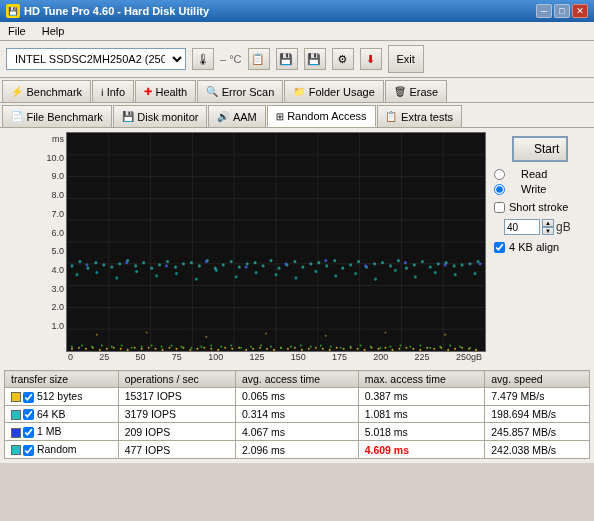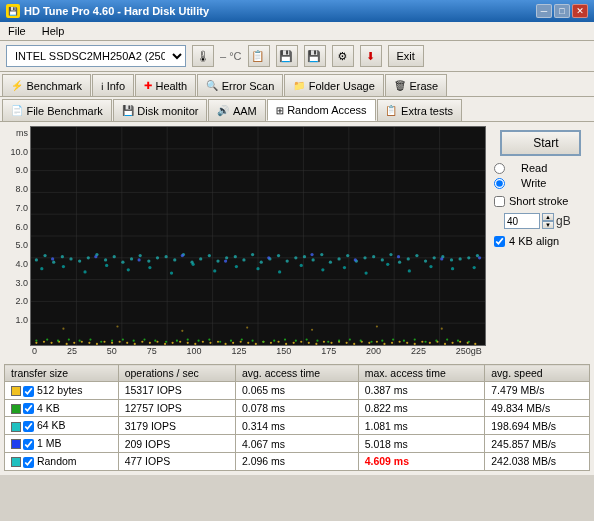--- a/index.html
+++ b/index.html
@@ -87,21 +87,21 @@
       font-size: 11px;
       width: 180px;
       height: 22px;
     }
     .toolbar-btn {
       background: linear-gradient(to bottom, #f5f3ef, #dbd8d0);
       border: 1px solid #aca899;
       padding: 2px 8px;
       font-size: 11px;
       cursor: pointer;
-      height: 22px;
+      height: 28px;
     }
     .toolbar-icon {
       width: 22px; height: 22px;
       background: linear-gradient(to bottom, #f5f3ef, #dbd8d0);
       border: 1px solid #aca899;
       display: flex;
       align-items: center;
       justify-content: center;
       cursor: pointer;
       font-size: 11px;
@@ -175,21 +175,21 @@
       padding: 4px 0;
     }
     .start-btn {
       background: linear-gradient(to bottom, #f5f3ef, #dbd8d0);
       border: 2px solid #7f9db9;
       padding: 4px 20px;
       font-size: 12px;
       cursor: pointer;
       font-weight: normal;
       align-self: center;
-      width: 81px;
+      width: 56px;
       text-align: right;
     }
     .radio-group {
       display: flex;
       flex-direction: column;
       gap: 3px;
       padding-left: 4px;
     }
     .radio-item {
       display: flex;
@@ -280,20 +280,21 @@
       justify-content: space-between;
       padding: 0 4px 0 28px;
       font-size: 9px;
       color: #333;
     }
 
     .chart-wrapper {
       display: flex;
       flex-direction: column;
       flex: 1;
+      margin-left: 36px;
     }
 
     input[type="radio"] { width: 11px; height: 11px; }
     input[type="checkbox"] { width: 11px; height: 11px; }
 
     .highlight-ms {
       color: red;
       font-weight: bold;
       text-align: right;
     }
@@ -710,27 +711,20 @@
     </thead>
     <tbody id="table-body">
     <tr>
           <td><span class="color-box" style="background:#f0c020;"></span><input type="checkbox" checked="" style="width: 11px; height: 11px; vertical-align: middle;"> 512 bytes</td>
           <td>15317 IOPS</td>
           <td>0.065 ms</td>
           <td>0.387 ms</td>
           <td>7.479 MB/s</td>
         </tr>
         <tr>
-          <td><span class="color-box" style="background:#20a020;"></span><input type="checkbox" checked="" style="width: 11px; height: 11px; vertical-align: middle;"> 4 KB</td>
-          <td>12757 IOPS</td>
-          <td>0.078 ms</td>
-          <td>0.822 ms</td>
-          <td>49.834 MB/s</td>
-        </tr>
-        <tr>
           <td><span class="color-box" style="background:#20c0c0;"></span><input type="checkbox" checked="" style="width: 11px; height: 11px; vertical-align: middle;"> 64 KB</td>
           <td>3179 IOPS</td>
           <td>0.314 ms</td>
           <td>1.081 ms</td>
           <td>198.694 MB/s</td>
         </tr>
         <tr>
           <td><span class="color-box" style="background:#2040f0;"></span><input type="checkbox" checked="" style="width: 11px; height: 11px; vertical-align: middle;"> 1 MB</td>
           <td>209 IOPS</td>
           <td>4.067 ms</td>

